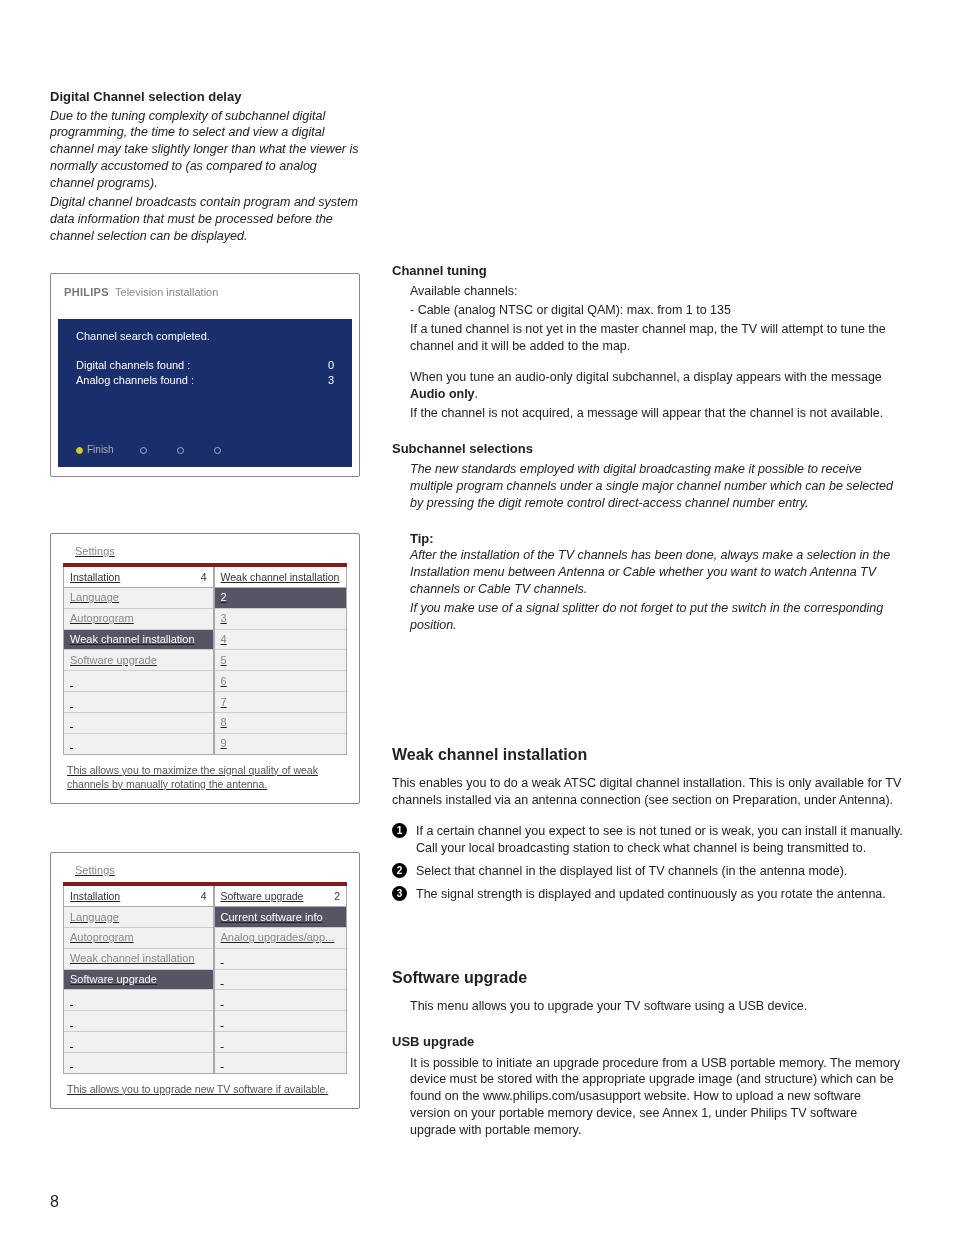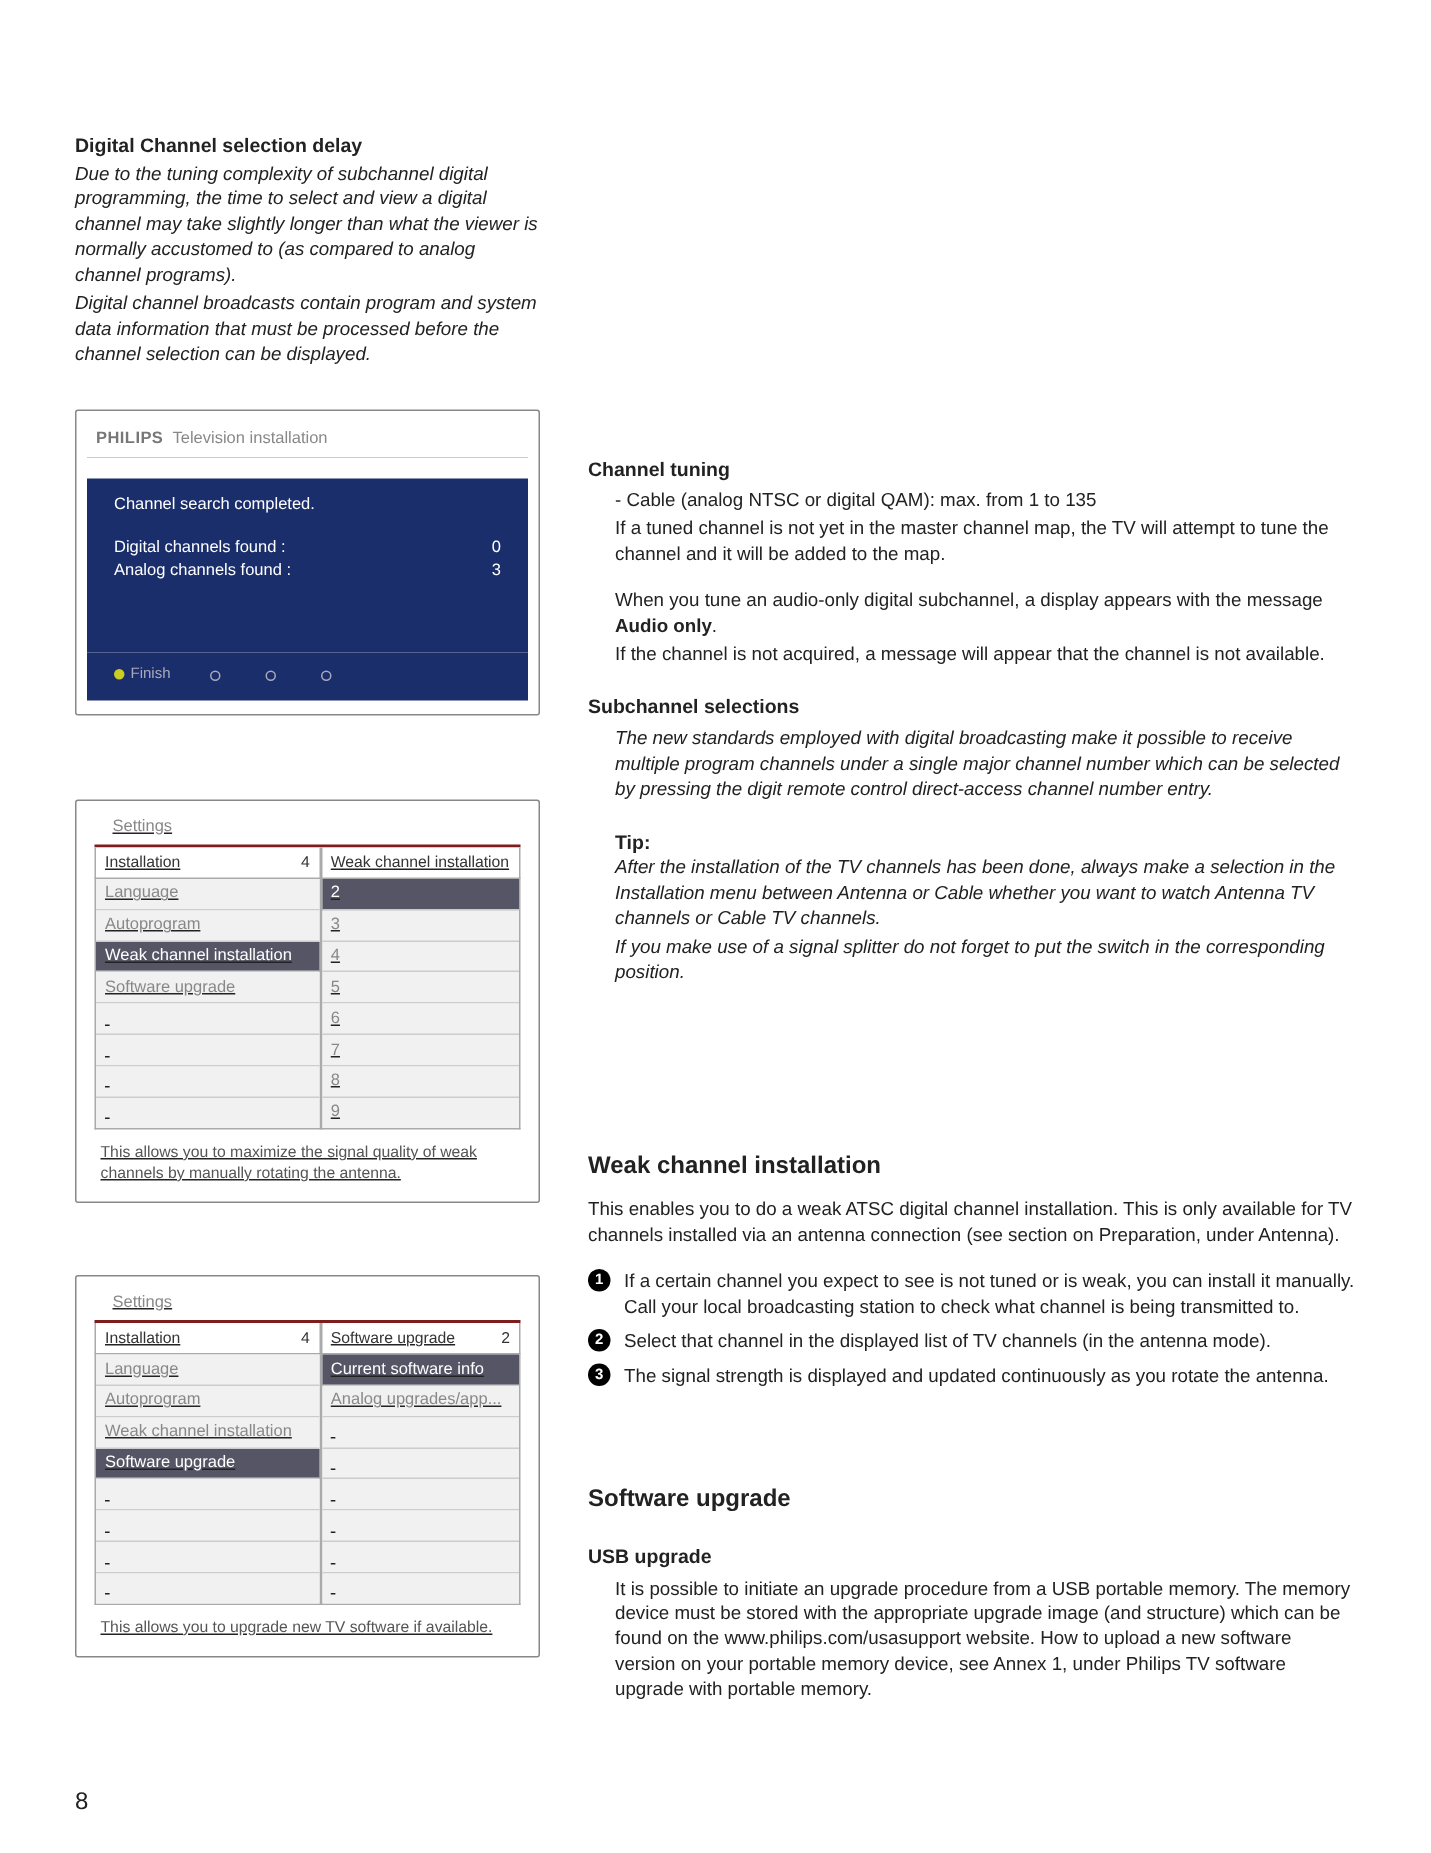--- a/index.html
+++ b/index.html
@@ -58,21 +58,21 @@
 
   
   .menu-box {
     border:1px solid #888; border-radius:2px;
     padding: 10px 12px 12px 12px;
     margin-bottom: 48px;
     font-size: 11px;
     text-decoration: underline;
   }
   .menu-title { color:#888; padding: 0 0 4px 12px; }
-  .columns { display:flex; gap:0; border-top:2px solid #7f1d1d;}
+  .columns { display:flex; gap:0; border-top:4px solid #7f1d1d;}
   .col-head {
     border:1px solid #aaa; border-top:none;
     font-size:10.5px; color:#333; padding:3px 6px;
     background:#fff;
   }
   .col-a { width: 53%; }
   .col-b { width: 47%; border-left:none;}
   .col-head .rnum { float:right; color:#333; }
   .item-list { border:1px solid #aaa; border-top:none; }
   .item-row {
@@ -218,20 +218,21 @@
       <div class="menu-note">This allows you to upgrade new TV software if available.</div>
     </div>
 
   </div>
 
   <div class="right-col">
 
     <div class="block" style="margin-top:6px;">
       <div class="sec-head">Channel tuning</div>
       <div class="indent">
+        <p>Available channels:</p>
         <p>- Cable (analog NTSC or digital QAM): max. from 1 to 135</p>
         <p>If a tuned channel is not yet in the master channel map, the TV will attempt to tune the channel and it will be added to the map.</p>
         <p style="margin-top:14px;">
           <span>When you tune an audio-only digital subchannel, a display appears with the message </span><b>Audio only</b><span>.</span>
         </p>
         <p>If the channel is not acquired, a message will appear that the channel is not available.</p>
       </div>
     </div>
 
     <div class="block">
@@ -257,20 +258,23 @@
           <span>If a certain channel you expect to see is not tuned or is weak, you can install it manually. Call your local broadcasting station to check what channel is being transmitted to.</span></div>
         <div class="li"><span class="n">2</span>
           <span>Select that channel in the displayed list of TV channels (in the antenna mode).</span></div>
         <div class="li"><span class="n">3</span>
           <span>The signal strength is displayed and updated continuously as you rotate the antenna.</span></div>
       </div>
     </div>
 
     <div class="block" style="margin-top:64px;">
       <h2>Software upgrade</h2>
+      <div class="indent">
+        <p>This menu allows you to upgrade your TV software using a USB device.</p>
+      </div>
     </div>
 
     <div class="block">
       <div class="sec-head">USB upgrade</div>
       <div class="indent">
         <p>It is possible to initiate an upgrade procedure from a USB portable memory. The memory device must be stored with the appropriate upgrade image (and structure) which can be found on the www.philips.com/usasupport website. How to upload a new software version on your portable memory device, see Annex 1, under Philips TV software upgrade with portable memory.</p>
       </div>
     </div>
 
   </div>

